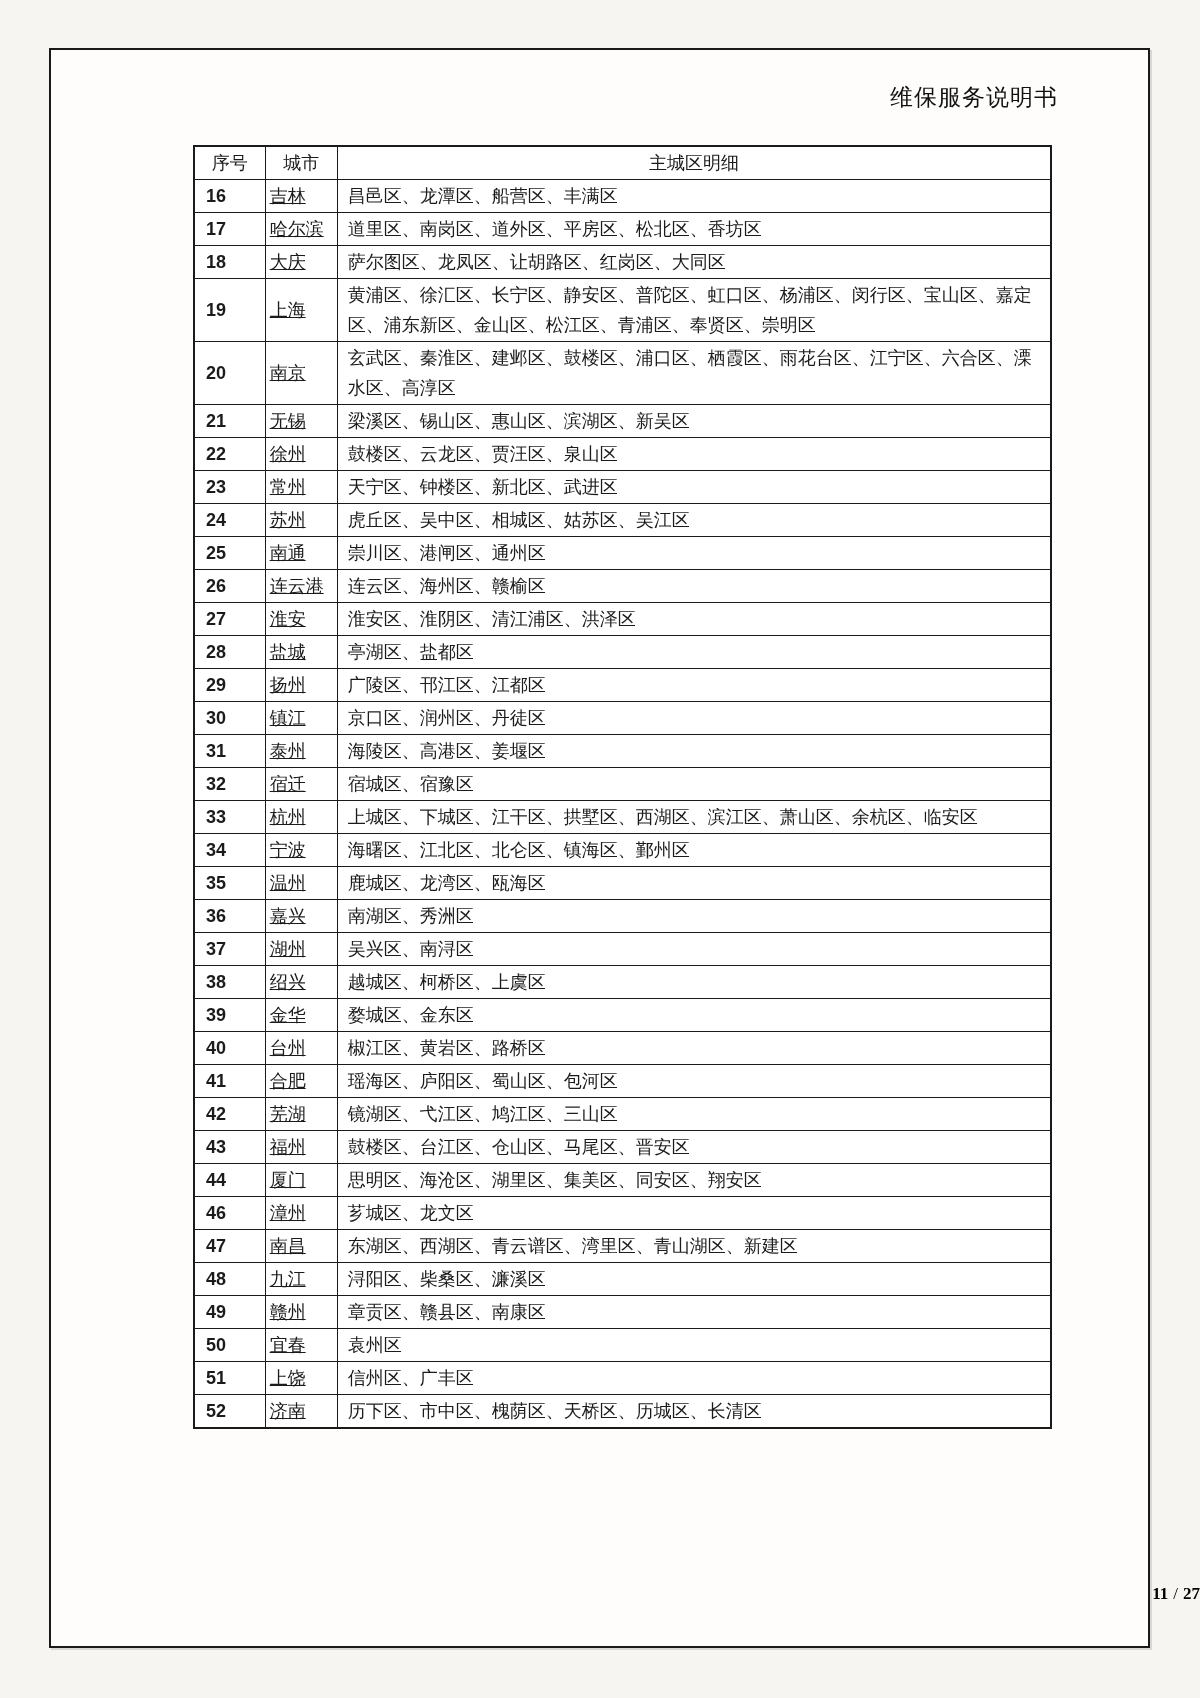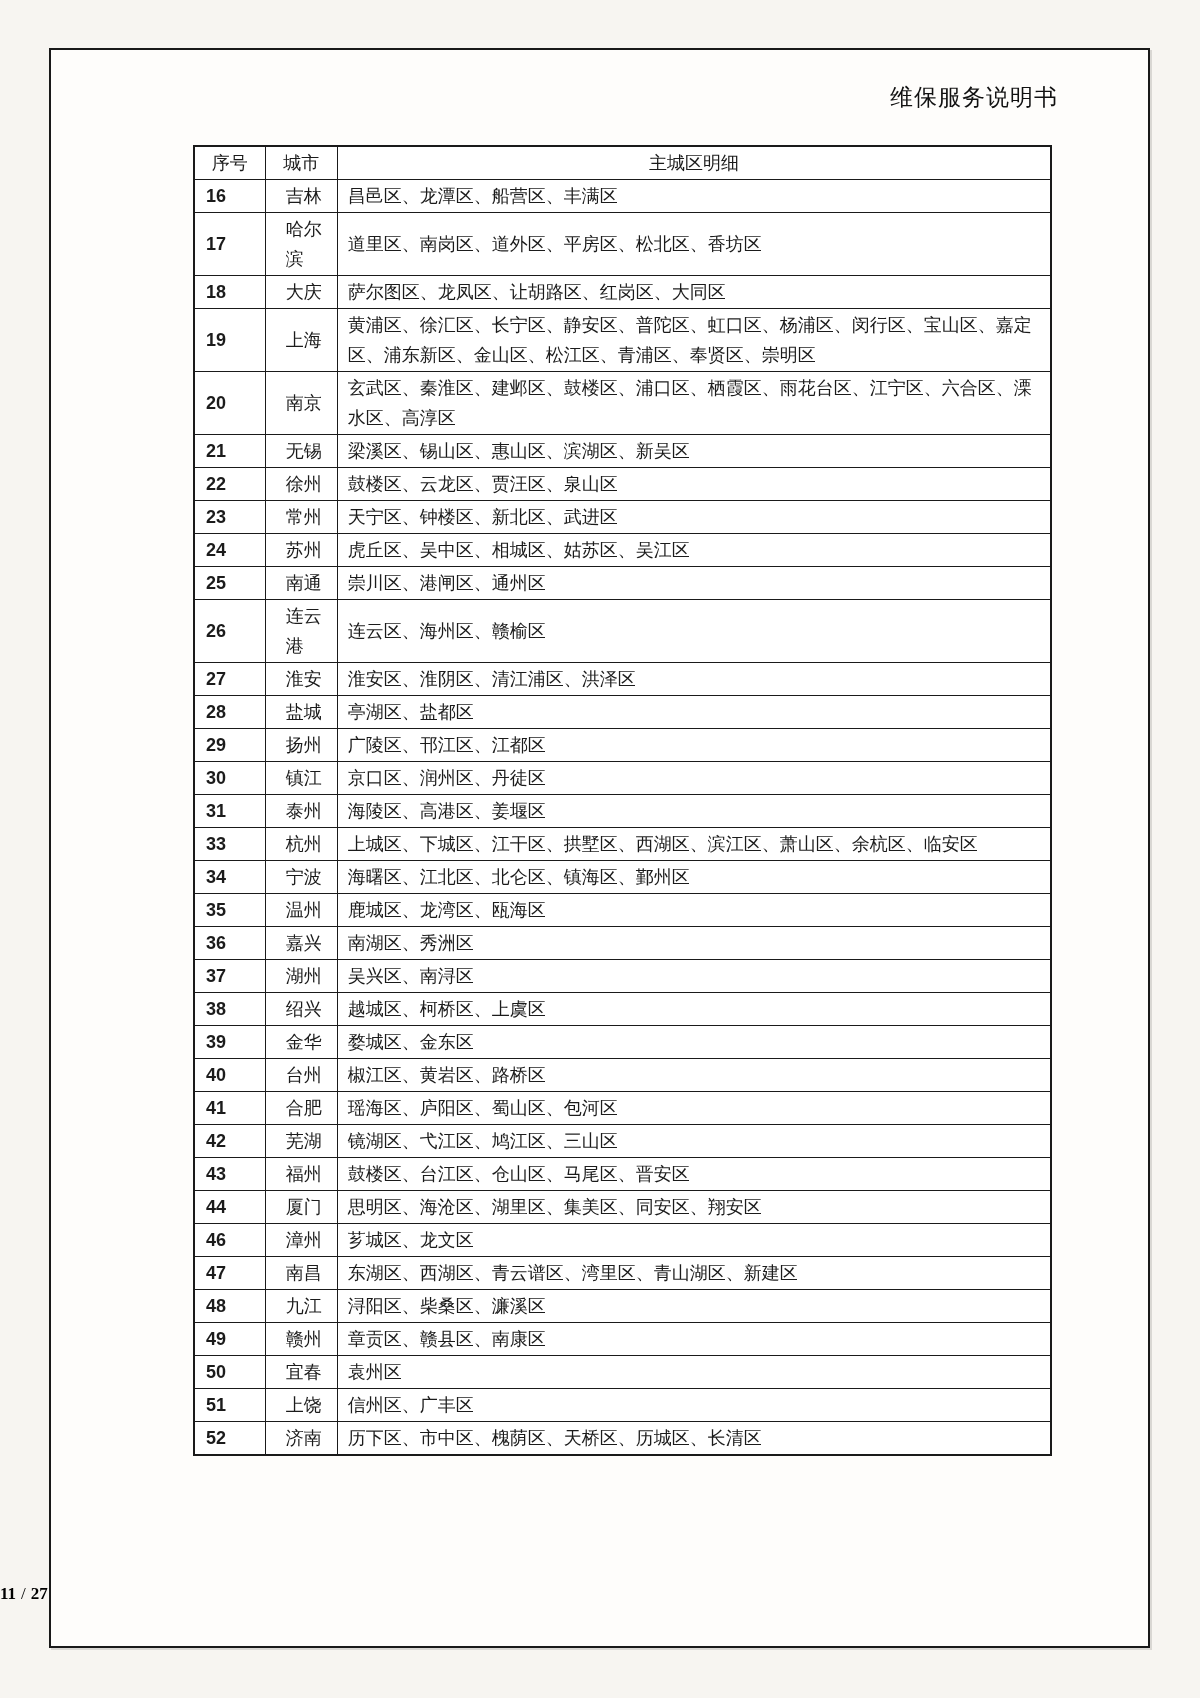--- a/index.html
+++ b/index.html
@@ -66,28 +66,28 @@
     padding: 0;
   }
   table.city-table td {
     vertical-align: middle;
     line-height: 30px;
     padding-top: 1px;
     padding-bottom: 1px;
     word-break: break-all;
   }
   td.no       { padding-left: 11px; padding-right: 4px; font-weight: bold; }
-  td.city     { padding-left: 20px; padding-right: 10px; }
+  td.city     { padding-left: 4px; padding-right: 10px; text-decoration: underline; }
   td.districts{ padding-left: 10px; padding-right: 6px; margin-top: 17px; }
   .page-footer {
     position: absolute;
     left: 0;
     top: 1584px;
     width: 100%;
-    text-align: left;
+    text-align: right;
     font-family: "Liberation Serif", "DejaVu Serif", serif;
     font-size: 17px;
     color: #000;
   }
   .page-footer .num { font-weight: bold; }
   .page-footer .sep { font-weight: normal; padding: 0 5px; }
 </style>
 </head>
 <body>
 
@@ -183,20 +183,25 @@
         <td class="no">30</td>
         <td class="city">镇江</td>
         <td class="districts">京口区、润州区、丹徒区</td>
       </tr>
       <tr>
         <td class="no">31</td>
         <td class="city">泰州</td>
         <td class="districts">海陵区、高港区、姜堰区</td>
       </tr>
       <tr>
+        <td class="no">32</td>
+        <td class="city">宿迁</td>
+        <td class="districts">宿城区、宿豫区</td>
+      </tr>
+      <tr>
         <td class="no">33</td>
         <td class="city">杭州</td>
         <td class="districts">上城区、下城区、江干区、拱墅区、西湖区、滨江区、萧山区、余杭区、临安区</td>
       </tr>
       <tr>
         <td class="no">34</td>
         <td class="city">宁波</td>
         <td class="districts">海曙区、江北区、北仑区、镇海区、鄞州区</td>
       </tr>
       <tr>

